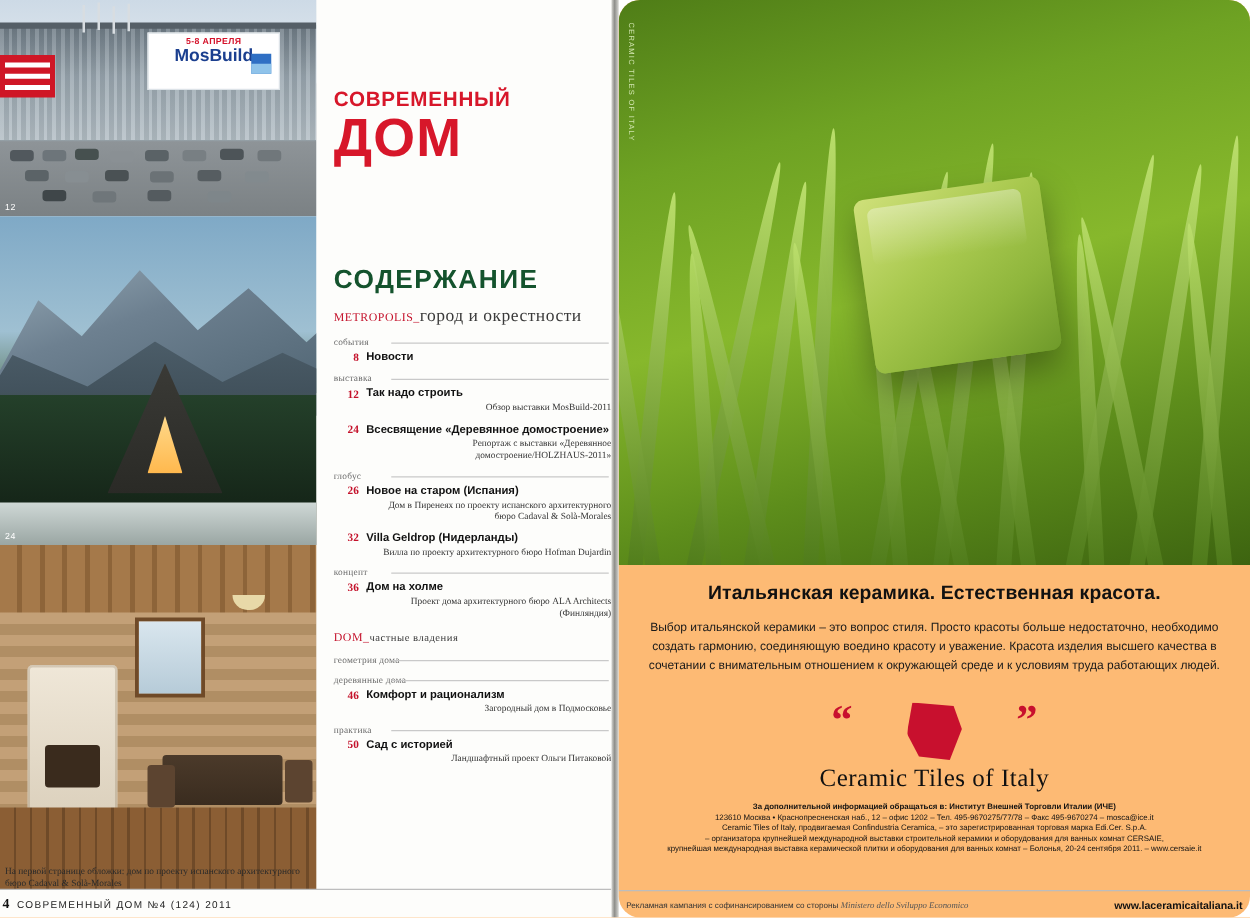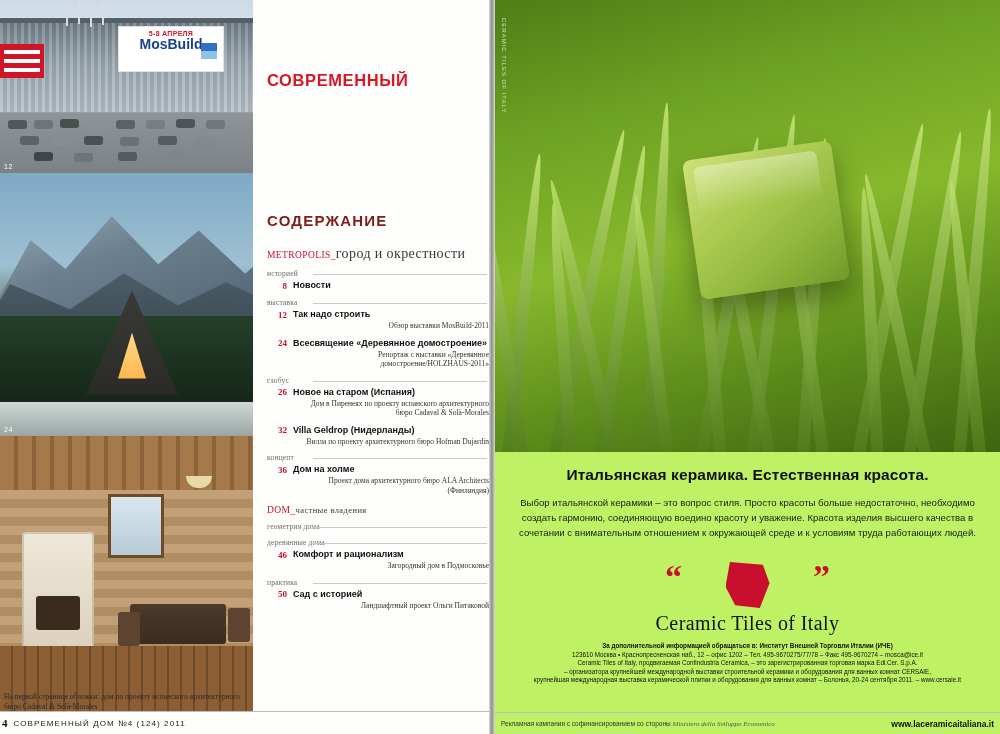--- a/index.html
+++ b/index.html
@@ -163,21 +163,21 @@
     line-height:17px;
   }
   .logo .l2{
     font-family:"Liberation Sans",sans-serif;
     font-weight:bold;font-size:43px;letter-spacing:1px;color:#d7172a;
     line-height:42px;margin-top:1px;
   }
   .toc-title{
     position:absolute;left:14px;top:212px;
     font-family:"Liberation Sans",sans-serif;
-    font-weight:bold;font-size:15px;letter-spacing:1.2px;color:#7f1d1d;
+    font-weight:bold;font-size:21px;letter-spacing:1.2px;color:#14532d;
   }
   .toc{
     position:absolute;left:0;top:246px;width:236px;
   }
   .section-head{
     font-family:"Liberation Serif",serif;
     font-size:9.5px;letter-spacing:.4px;color:#c4122b;
     padding-left:14px;margin-bottom:3px;
   }
   .section-head .sub{color:#3a3a3a;font-size:14px;}
@@ -227,21 +227,21 @@
   }
 
   
   .gutter{
     width:6px;height:734px;
     background:linear-gradient(90deg,#d8d8d4,#8e8e8a 45%,#d8d8d4);
   }
 
   
   .page-right{
-    position:relative;width:505px;height:734px;background:#bef264;overflow:hidden;
+    position:relative;width:505px;height:734px;background:#fdba74;overflow:hidden;border-radius:17px;
   }
   .ad-photo{
     position:absolute;left:0;top:0;width:505px;height:452px;
     background:linear-gradient(165deg,#4f7d17 0%,#6ea223 25%,#87b82c 50%,#5d8d1b 75%,#3d6410 100%);
     overflow:hidden;
   }
   .blades{position:absolute;inset:0;}
   .blade{
     position:absolute;bottom:-30px;width:12px;height:300px;
     background:linear-gradient(180deg,rgba(190,225,110,.95),rgba(70,115,20,.9));
@@ -382,31 +382,32 @@
         <div class="chair" style="left:228px;top:172px;"></div>
       </div>
     </div>
 
     <div class="left-footnote">На первой странице обложки: дом по проекту испанского архитектурного бюро Cadaval &amp; Solà-Morales</div>
 
     <div class="contents">
 
       <div class="logo">
         <div class="l1">СОВРЕМЕННЫЙ</div>
+        <div class="l2">ДОМ</div>
       </div>
 
       <div class="toc-title">СОДЕРЖАНИЕ</div>
 
       <div class="toc">
 
         <div class="section-head">
           <span>METROPOLIS_</span><span class="sub">город и окрестности</span>
         </div>
 
-        <div class="rubric">историей</div>
+        <div class="rubric">события</div>
         <div class="entry">
           <div class="pg">8</div>
           <div class="body">
             <div class="ttl">Новости</div>
           </div>
         </div>
 
         <div class="rubric">выставка</div>
         <div class="entry">
           <div class="pg">12</div>

